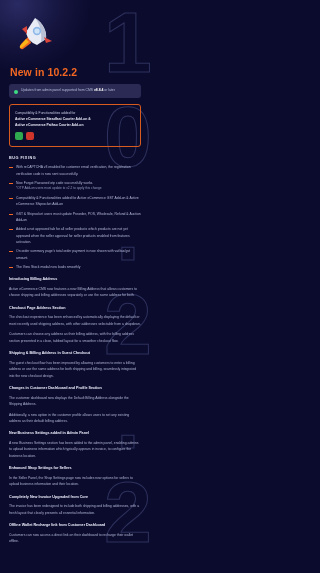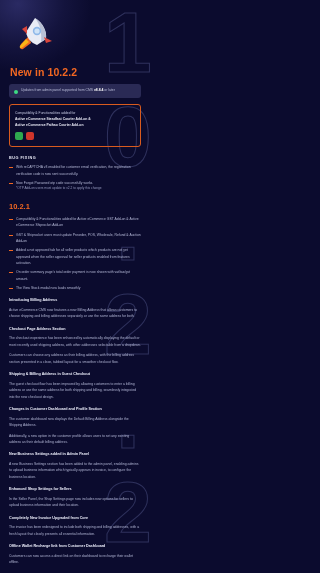--- a/index.html
+++ b/index.html
@@ -158,21 +158,20 @@
   <div class="sec-label">BUG FIXING</div>
   <ul class="bul">
     <li>With reCAPTCHA v3 enabled for customer email verification, the registration verification code is now sent successfully.</li>
     <li>
       <span>Now Forgot Password otp code successfully works.</span>
       <span class="note">*OTP Add-on users must update to v2.2 to apply this change</span>
     </li>
   </ul>
 
   
-  <div class="ver-head">10.2.1</div>
   <ul class="bul">
     <li>Compatibility &amp; Functionalities added for Active eCommerce GST Add-on &amp; Active eCommerce Shiprocket Add-on</li>
     <li>GST &amp; Shiprocket users must update Preorder, POS, Wholesale, Refund &amp; Auction Add-on</li>
     <li>Added a not approved tab for all seller products which products are not yet approved when the seller approval for seller products enabled from features activation.</li>
     <li>On order summary page's total order payment is now shown with vat/tax/gst amount.</li>
     <li>The View Stock modal now loads smoothly</li>
   </ul>
 
   
 

